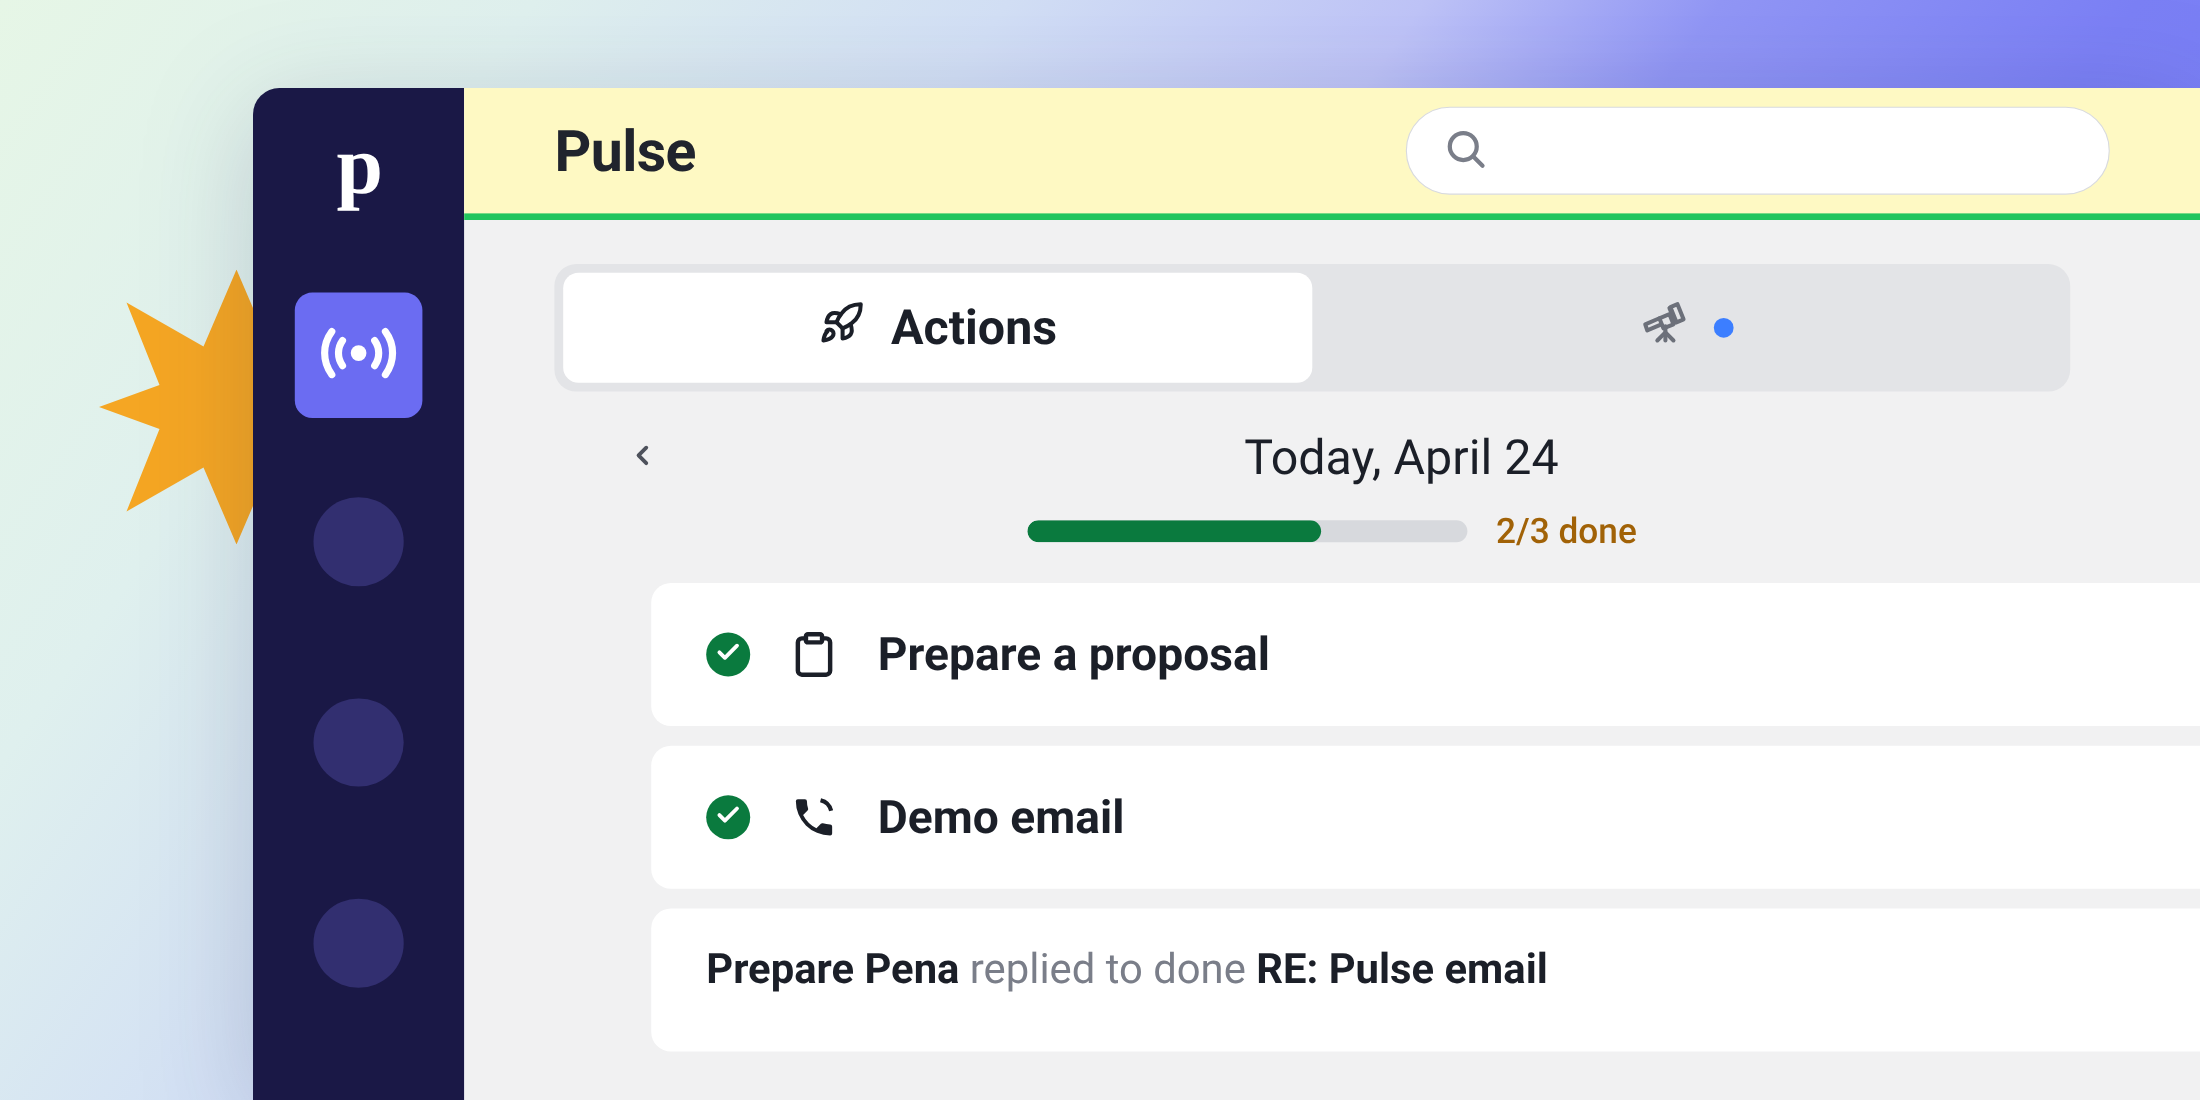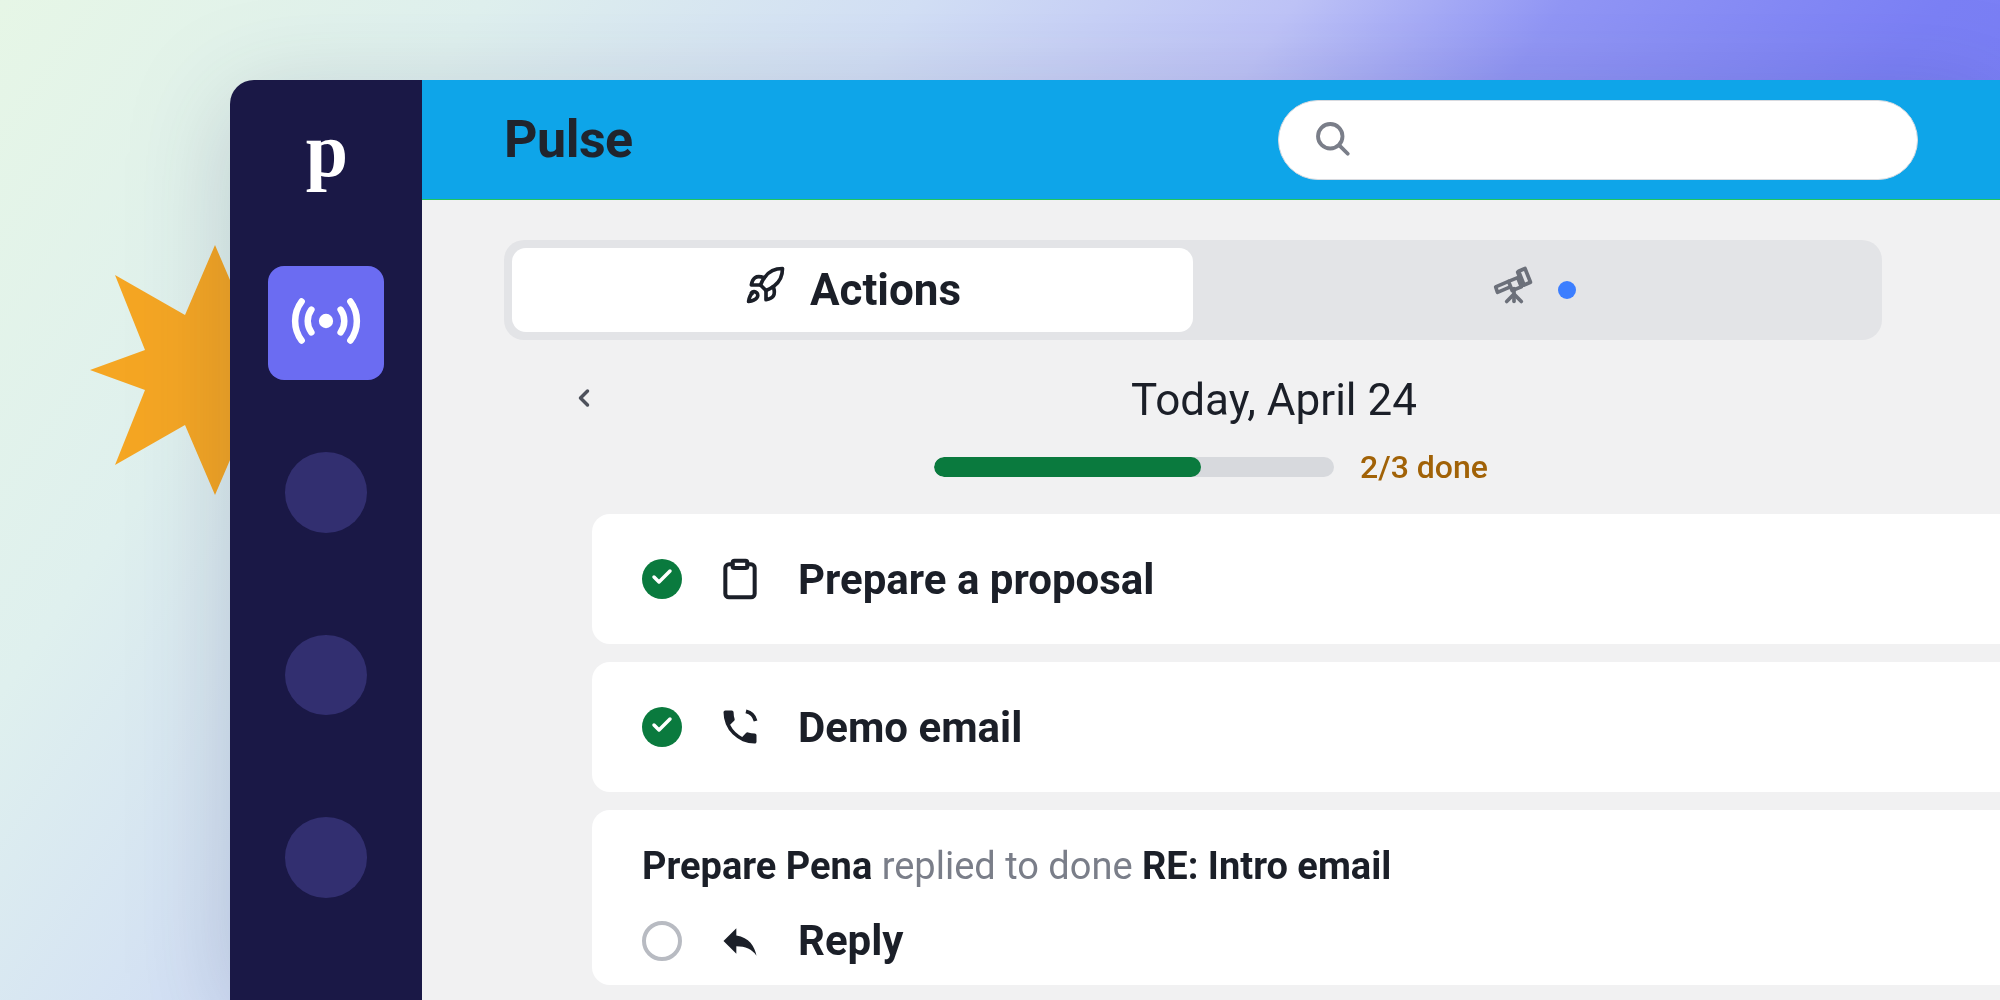--- a/index.html
+++ b/index.html
@@ -81,23 +81,23 @@
   
   .main {
     flex: 1;
     background: #f1f1f2;
     display: flex;
     flex-direction: column;
     min-width: 0;
   }
 
   .topbar {
-    background: #0ea5e9;
+    background: #fef9c3;
     height: 120px;
-    border-bottom: 1px solid #22c55e;
+    border-bottom: 6px solid #22c55e;
     display: flex;
     align-items: center;
     padding: 0 82px;
     gap: 40px;
   }
   .page-title {
     font-size: 52px;
     font-weight: 700;
     color: #20242d;
     letter-spacing: -0.5px;
@@ -115,21 +115,21 @@
   }
   .search svg { color: #7a7e89; }
 
   .tabs {
     margin: 40px 118px 0 82px;
     min-width: 0;
     background: #e3e4e7;
     border-radius: 20px;
     display: flex;
     padding: 8px;
-    height: 100px;
+    height: 116px;
     align-items: stretch;
   }
   .tab {
     flex: 1;
     display: flex;
     align-items: center;
     justify-content: center;
     gap: 22px;
     font-size: 44px;
     font-weight: 700;
@@ -350,29 +350,20 @@
           <svg width="44" height="44" viewBox="0 0 24 24" fill="currentColor">
             <path d="M15.5 2.5a8 8 0 0 1 6 6l-2 .5a6 6 0 0 0-4.5-4.5l.5-2z"></path>
             <path d="M6.6 10.8a15 15 0 0 0 6.6 6.6l2.2-2.2a1 1 0 0 1 1-.25 11.4 11.4 0 0 0 3.6.57 1 1 0 0 1 1 1V20a1 1 0 0 1-1 1A17 17 0 0 1 3 4a1 1 0 0 1 1-1h3.5a1 1 0 0 1 1 1 11.4 11.4 0 0 0 .57 3.6 1 1 0 0 1-.25 1l-2.2 2.2z"></path>
           </svg>
         </span>
         <span class="task-title">Demo email</span>
       </div>
 
       <div class="card email-card">
         <div class="email-meta">
-          <span class="bold">Prepare Pena</span><span class="muted"> replied to done </span><span class="bold">RE: Intro email</span>
-        </div>
-        <div class="email-action">
-          <div class="ring"></div>
-          <span class="task-icon">
-            <svg width="44" height="44" viewBox="0 0 24 24" fill="currentColor">
-              <path d="M10 9V5l-7 7 7 7v-4.1c5 0 8.5 1.6 11 5.1-1-5-4-10-11-11z"></path>
-            </svg>
-          </span>
-          <span class="task-title">Reply</span>
+          <span class="bold">Prepare Pena</span><span class="muted"> replied to done </span><span class="bold">RE: Pulse email</span>
         </div>
       </div>
 
     </div>
 
   </div>
 </div>
 
 </body></html>

